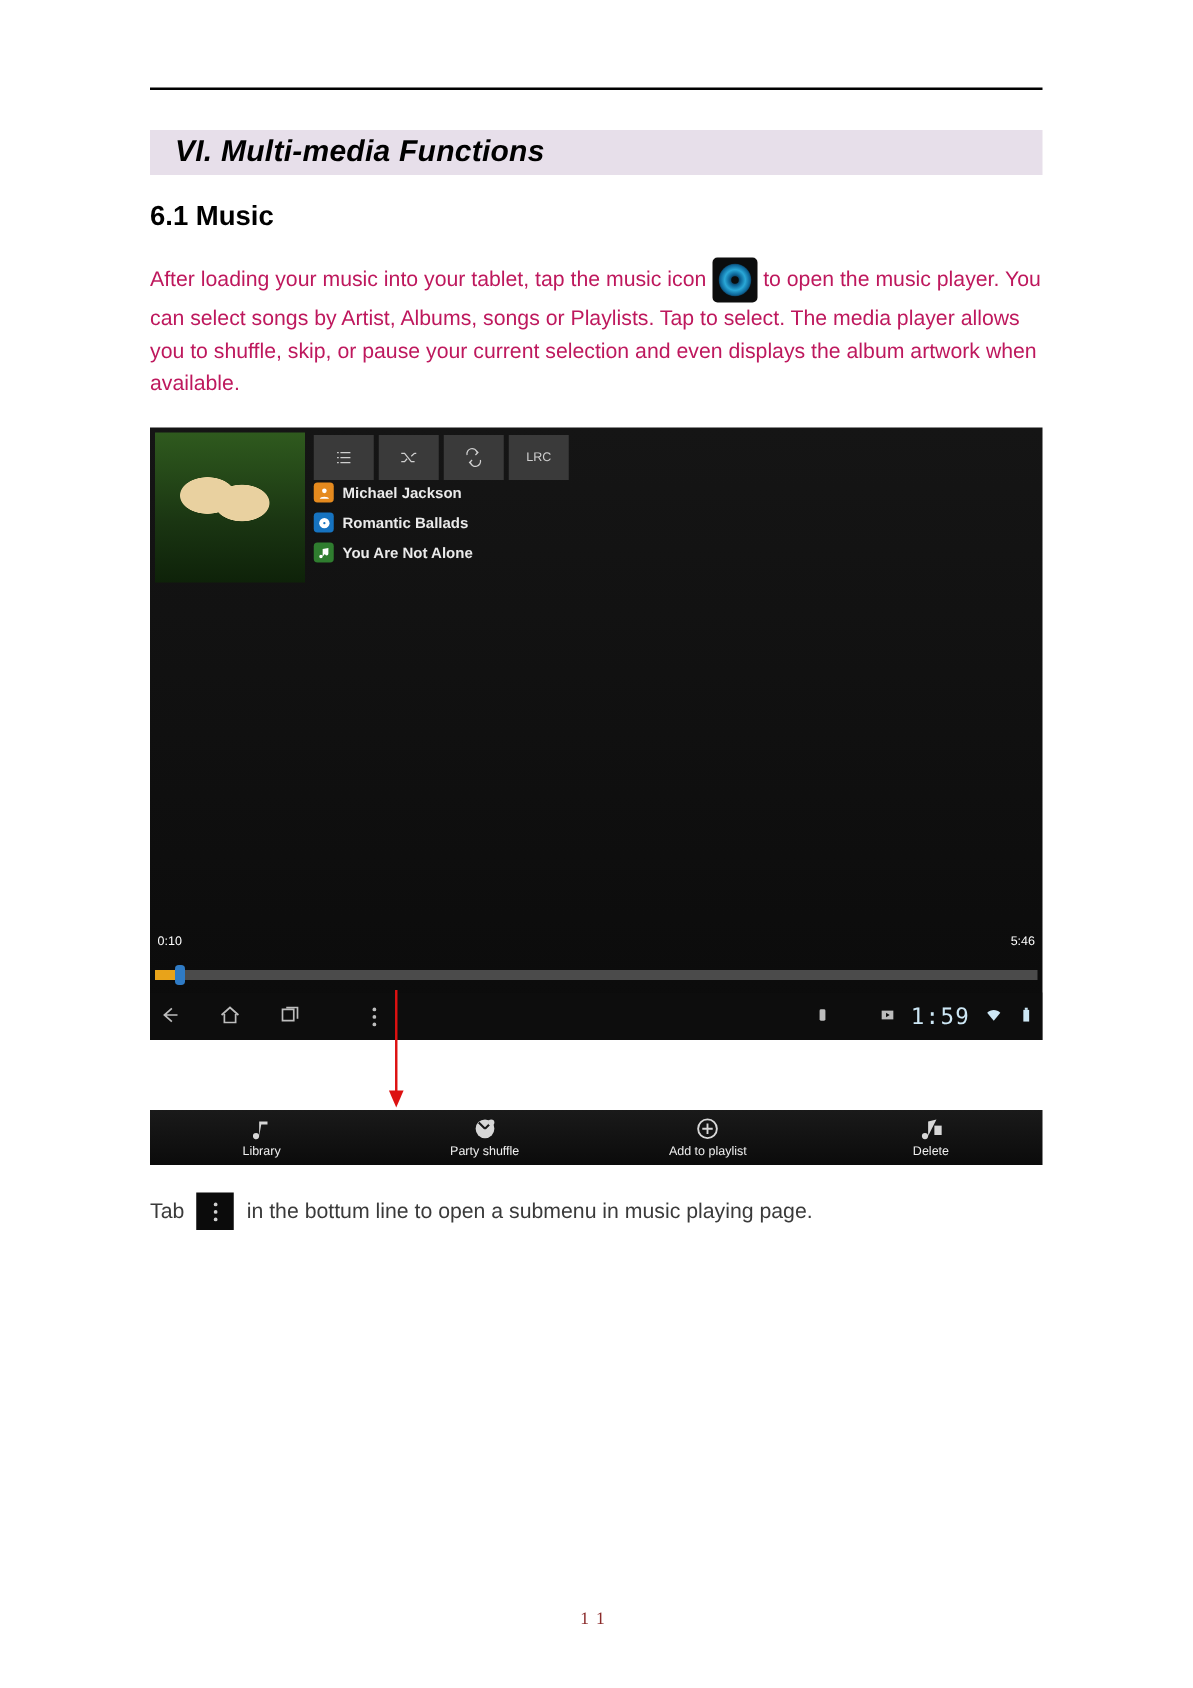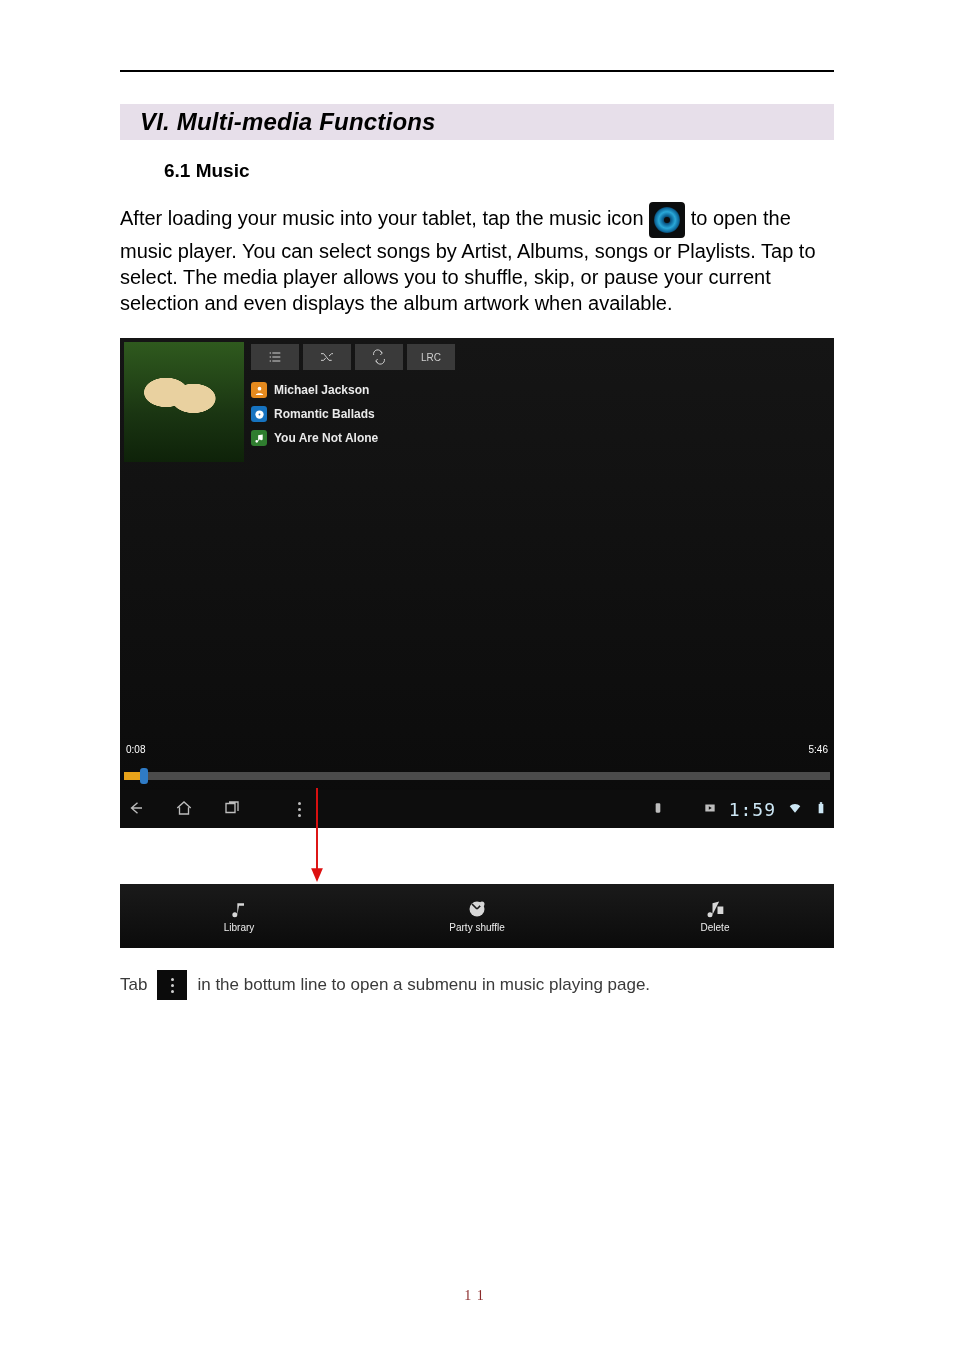--- a/index.html
+++ b/index.html
@@ -1,35 +1,35 @@
 <!DOCTYPE html>
 <html><head>
 <meta charset="utf-8">
 <style>
   * { box-sizing: border-box; margin: 0; padding: 0; }
   html, body { width: 954px; height: 1350px; background: #fff; font-family: "Century Gothic", "Segoe UI", Arial, sans-serif; color: #000; }
   .page { position: relative; width: 954px; height: 1350px; padding: 70px 120px 0 120px; }
   .top-rule { border-top: 2px solid #000; width: 100%; height: 0; margin-bottom: 32px; }
   .section-heading { background: #e7dfea; padding: 4px 20px; font-size: 24px; font-style: italic; font-weight: 900; color: #000; letter-spacing: .2px; margin-bottom: 20px; font-family: Arial, sans-serif; }
-  .sub-heading { font-size: 19px; font-weight: 900; font-family: Arial, sans-serif; margin-bottom: 20px; margin-left: 44px; }
-  .para { font-size: 20px; line-height: 26px; color: #000000; margin-bottom: 22px; }
+  .sub-heading { font-size: 22px; font-weight: 900; font-family: Arial, sans-serif; margin-bottom: 20px; }
+  .para { font-size: 17px; line-height: 26px; color: #be185d; margin-bottom: 22px; }
   .inline-icon { display: inline-flex; align-items: center; justify-content: center; vertical-align: middle; }
   .disc-icon { width: 36px; height: 36px; background: #0b0d0e; border: 2px solid #0d0d0d; border-radius: 4px; position: relative; }
   .disc-icon::before { content: ""; position: absolute; inset: 3px; border-radius: 50%; background: radial-gradient(circle, #0a2e44 0 10%, #0d6699 25%, #2aa8d8 45%, #0d6699 65%, #0b0d0e 80%); }
   .disc-icon::after { content: ""; position: absolute; top: 50%; left: 50%; width: 6px; height: 6px; margin: -3px 0 0 -3px; background: #0b0d0e; border-radius: 50%; }
 
   
   .player { width: 100%; height: 490px; background: linear-gradient(#151515,#0b0b0b); position: relative; overflow: hidden; }
   .album-art { position: absolute; top: 4px; left: 4px; width: 120px; height: 120px; background:
      radial-gradient(ellipse 30% 20% at 35% 42%, #e9d1a0 0 60%, transparent 62%),
      radial-gradient(ellipse 30% 20% at 58% 47%, #e9d1a0 0 60%, transparent 62%),
      linear-gradient(#2f5a1e,#1a3512 60%,#0e2209);
   }
   .top-tabs { position: absolute; top: 6px; left: 131px; display: flex; gap: 4px; }
-  .tab { width: 48px; height: 26px; background: #3a3a3a; display: flex; align-items: center; justify-content: center; color: #cfcfcf; font-size: 10px; }
+  .tab { width: 48px; height: 36px; background: #3a3a3a; display: flex; align-items: center; justify-content: center; color: #cfcfcf; font-size: 10px; }
   .tab svg { width: 16px; height: 16px; fill: none; stroke: #cfcfcf; stroke-width: 1.5; }
   .meta { position: absolute; top: 40px; left: 131px; color: #eaeaea; font-size: 12px; }
   .meta-row { display: flex; align-items: center; gap: 7px; height: 24px; }
   .meta-row .badge { width: 16px; height: 16px; border-radius: 3px; display: inline-flex; align-items: center; justify-content: center; }
   .badge.orange { background: #e58a1e; }
   .badge.blue { background: #1673c0; }
   .badge.green { background: #2f7d2f; }
   .badge svg { width: 11px; height: 11px; fill: #fff; }
   .meta-row span.label { font-weight: bold; }
   .progress-area { position: absolute; left: 0; right: 0; top: 400px; height: 44px; }
@@ -47,21 +47,21 @@
   .sysbar .right { margin-left: auto; display: flex; align-items: center; gap: 12px; }
   .sysbar .right svg { width: 14px; height: 14px; fill: #bdbdbd; }
   .clock { font-family: monospace; font-size: 18px; color: #cde7f5; letter-spacing: 1px; }
   .sysbar .wifi svg, .sysbar .batt svg { fill: #cde7f5; }
 
   
   .arrow-area { position: relative; height: 56px; }
   .arrow-area svg { position: absolute; left: 185px; top: -40px; width: 24px; height: 98px; }
 
   
-  .submenu { width: 100%; height: 64px; background: linear-gradient(#1a1a1a,#0b0b0b); display: flex; }
+  .submenu { width: 100%; height: 44px; background: linear-gradient(#1a1a1a,#0b0b0b); display: flex; }
   .submenu .item { flex: 1; display: flex; flex-direction: column; align-items: center; justify-content: center; gap: 3px; color: #eee; font-size: 10px; }
   .submenu .item svg { width: 20px; height: 20px; fill: #d7d7d7; }
 
   .para2 { font-size: 17px; line-height: 26px; color: #3a3a3a; margin-top: 22px; display: flex; align-items: center; gap: 10px; flex-wrap: wrap; }
   .dots-icon { width: 30px; height: 30px; background: #0b0b0b; display: inline-flex; flex-direction: column; align-items: center; justify-content: center; gap: 3px; }
   .dots-icon span { width: 3px; height: 3px; background: #cfcfcf; border-radius: 50%; }
 
   .page-num { position: absolute; bottom: 46px; left: 0; right: 0; text-align: center; font-size: 14px; color: #8a2a2a; letter-spacing: 6px; font-family: Georgia, serif; }
 </style>
 </head>
@@ -128,21 +128,21 @@
           <svg viewBox="0 0 24 24">
               <path d="M9 18a3 3 0 1 1-3-3 3 3 0 0 1 3 3V5l10-2v10a3 3 0 1 1-3-3"></path>
             </svg>
         </span>
         <span class="label">You Are Not Alone</span>
       </div>
     </div>
 
     <div class="progress-area">
 
-      <div class="time-left">0:08</div>
+      <div class="time-left">0:10</div>
       <div class="time-right">5:46</div>
       <div class="progress-bar">
         <div class="progress-fill"></div>
         <div class="progress-thumb"></div>
       </div>
     </div>
 
     <div class="sysbar">
       <div class="left">
         <span><svg viewBox="0 0 24 24">
@@ -199,20 +199,27 @@
         </svg>
       <span>Library</span>
     </div>
     <div class="item">
       <svg viewBox="0 0 24 24">
           <circle cx="12" cy="12" r="9"></circle>
           <path d="M6 6l6 6M12 12l6-6" stroke="#1a1a1a" stroke-width="2"></path>
           <circle cx="18" cy="6" r="3" fill="#d7d7d7"></circle>
         </svg>
       <span>Party shuffle</span>
+    </div>
+    <div class="item">
+      <svg viewBox="0 0 24 24">
+          <circle cx="12" cy="12" r="9" fill="none" stroke="#d7d7d7" stroke-width="1.8"></circle>
+          <path d="M12 7v10M7 12h10" stroke="#d7d7d7" stroke-width="1.8"></path>
+        </svg>
+      <span>Add to playlist</span>
     </div>
     <div class="item">
       <svg viewBox="0 0 24 24">
           <path d="M9 19a3 3 0 1 1-3-3 3 3 0 0 1 3 3V5l8-2"></path>
           <rect x="15" y="9" width="7" height="9"></rect>
           <path d="M14 9h9M17 7h3"></path>
         </svg>
       <span>Delete</span>
     </div>
   </div>

